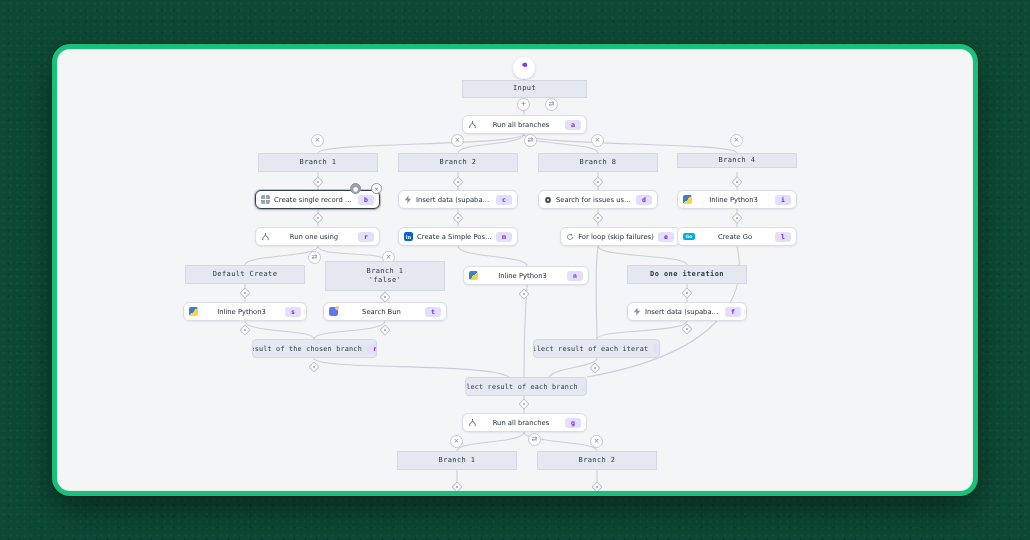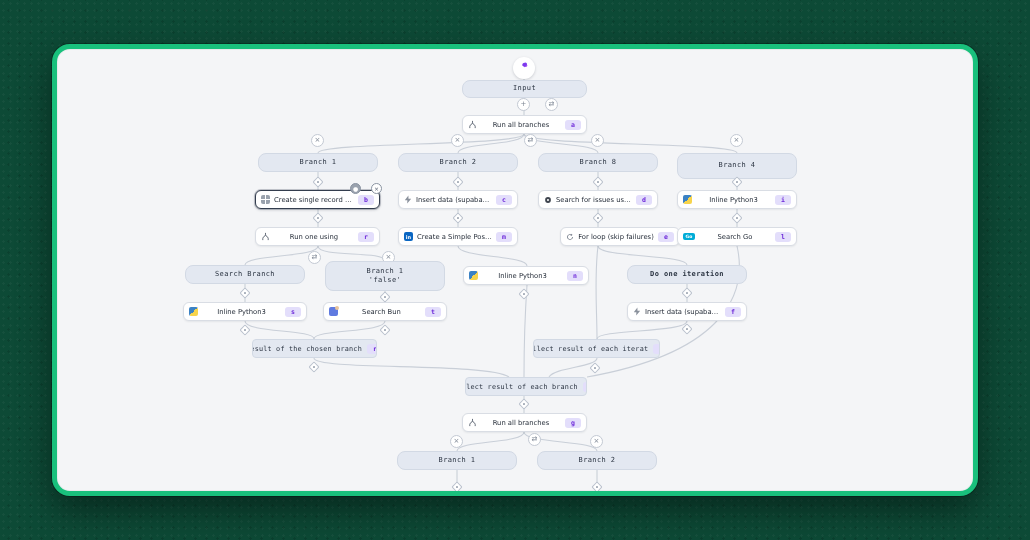--- a/index.html
+++ b/index.html
@@ -25,21 +25,21 @@
     border-radius:18px;
     box-shadow:0 0 0 1px rgba(0,0,0,.25), 0 14px 34px rgba(0,0,0,.45), inset 0 0 0 1px rgba(0,0,0,.04);
     overflow:hidden;
   }
   .canvas{position:absolute;inset:0;}
   svg.edges{position:absolute;left:0;top:0;pointer-events:none;}
   svg.edges path{fill:none;stroke:var(--edge);stroke-width:1.1px;}
 
   .node{position:absolute;box-sizing:border-box;display:flex;align-items:center;justify-content:center;}
   .hdr{
-    background:var(--header-node-bg);border:1px solid #d2d9e4;border-radius:8px;
+    background:var(--header-node-bg);border:1px solid #d2d9e4;border-radius:0;
     font-family:"DejaVu Sans Mono", monospace;font-size:7px;color:#2b3442;letter-spacing:.4px;
     flex-direction:column;line-height:1.3;
   }
   .res{
     background:var(--header-node-bg);border:1px solid #d2d9e4;border-radius:4px;
     font-family:"DejaVu Sans Mono", monospace;font-size:6.8px;color:#2b3442;letter-spacing:.2px;
     gap:5px;padding:0 4px;white-space:nowrap;overflow:hidden;
   }
   .act{
     background:#ffffff;border:1px solid #d9dde4;border-radius:6px;
@@ -175,21 +175,21 @@
 
   <div class="node hdr" style="left:201px;top:104px;width:120px;height:19px;">
         <span>Branch 1</span>
       </div>
   <div class="node hdr" style="left:341px;top:104px;width:120px;height:19px;">
         <span>Branch 2</span>
       </div>
   <div class="node hdr" style="left:481px;top:104px;width:120px;height:19px;">
         <span>Branch 8</span>
       </div>
-  <div class="node hdr" style="left:620px;top:104px;width:120px;height:26px;">
+  <div class="node hdr" style="left:620px;top:104px;width:120px;height:15px;">
         <span>Branch 4</span>
       </div>
 
   <div class="dia" style="left:257px;top:129px;"></div>
   <div class="dia" style="left:397px;top:129px;"></div>
   <div class="dia" style="left:537px;top:129px;"></div>
   <div class="dia" style="left:676px;top:129px;"></div>
 
   <div class="node act selected" style="left:198px;top:141px;width:125px;height:19px;">
     <span class="ic ic-airtable"></span>
@@ -252,33 +252,33 @@
           <svg width="8" height="8" viewBox="0 0 10 10">
             <path d="M8.2 5a3.2 3.2 0 1 1-1.1-2.4 M7 1.2 7.3 2.7 5.8 3" stroke="#6b7280" stroke-width="1" fill="none"></path>
           </svg>
         </span>
     <span class="lbl">For loop (skip failures)</span>
     <span class="badge">e</span>
   </div>
 
   <div class="node act" style="left:620px;top:178px;width:120px;height:19px;">
     <span class="ic ic-go">Go</span>
-    <span class="lbl">Search Go</span>
+    <span class="lbl">Create Go</span>
     <span class="badge">l</span>
   </div>
 
   <div class="cir" style="left:251px;top:202px;">
         <span>⇄</span>
       </div>
   <div class="cir" style="left:325px;top:202px;">
         <span>×</span>
       </div>
 
   <div class="node hdr" style="left:128px;top:216px;width:120px;height:19px;">
-        <span>Search Branch</span>
+        <span>Default Create</span>
       </div>
   <div class="node hdr" style="left:268px;top:212px;width:120px;height:30px;">
     <span>Branch 1</span>
     <span>'false'</span>
   </div>
   <div class="node act" style="left:406px;top:217px;width:126px;height:19px;">
     <span class="ic ic-python"></span>
     <span class="lbl">Inline Python3</span>
     <span class="badge">n</span>
   </div>

